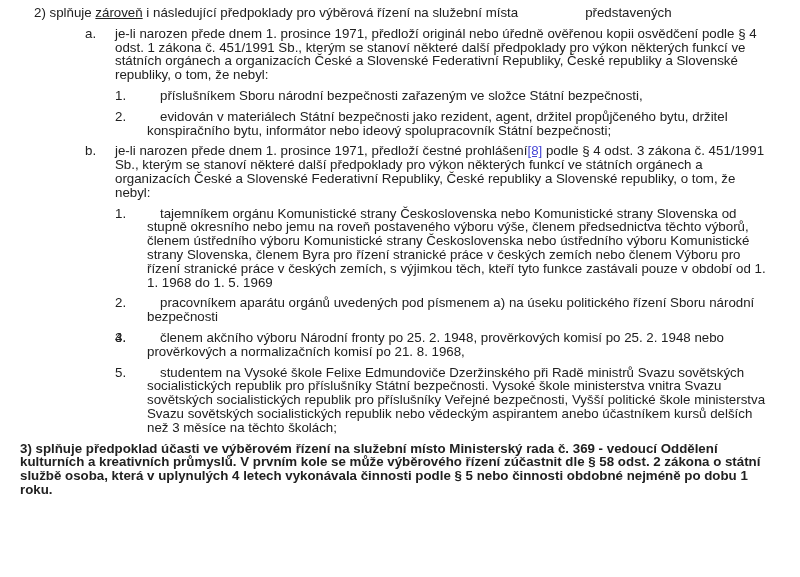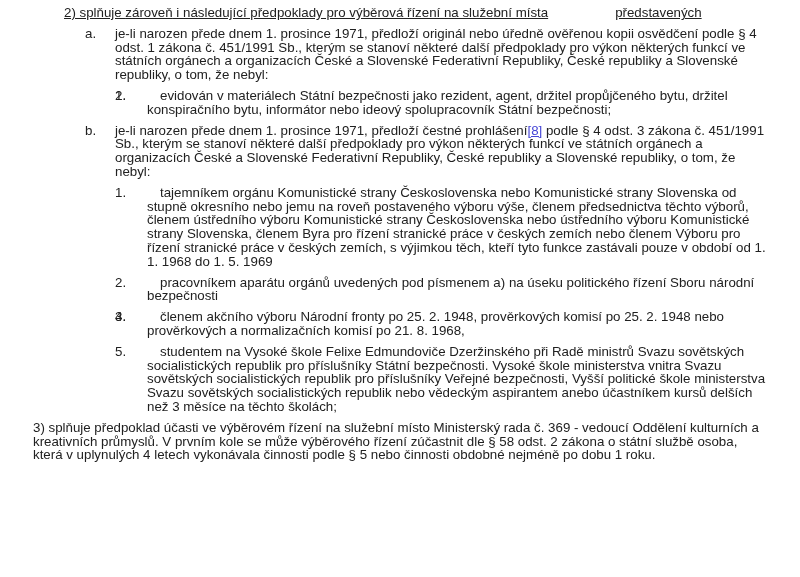--- a/index.html
+++ b/index.html
@@ -13,22 +13,22 @@
     width:800px;height:577px;
     background:var(--bg-color);
     color:var(--text-color);
     font-family:"Liberation Sans","DejaVu Sans",sans-serif;
     font-size:13.3px;
     line-height:13.8px;
     overflow:hidden;
   }
   .doc{padding:6px 33px 0 0;}
   .block{margin:0 0 7px 0;}
-  .p2{margin-left:64px;white-space:nowrap;text-decoration:underline;}
-  .p3{margin-left:33px;margin-bottom:0;}
+  .p2{margin-left:34px;white-space:nowrap;}
+  .p3{margin-left:20px;margin-bottom:0;font-weight:bold;}
   .note{margin-left:85px;font-style:italic;}
   .li-letter{position:relative;margin-left:115px;}
   .li-letter > .marker{position:absolute;left:-30px;top:0;}
   .li-num{position:relative;margin-left:147px;text-indent:13px;}
   .li-num > .marker{position:absolute;left:-32px;top:0;text-indent:0;}
   .u{text-decoration:underline;}
   .tabgap{display:inline-block;width:67px;}
   a.footnote{color:var(--link-color);text-decoration:underline;cursor:pointer;}
 </style>
 </head>
@@ -36,21 +36,21 @@
 
 <div class="doc">
 
   <p class="block p2"><span>2) splňuje </span><span class="u">zároveň</span><span> i následující předpoklady pro výběrová řízení na služební místa</span><span class="tabgap"></span><span>představených</span></p>
 
   <div class="block li-letter">
     <span class="marker">a.</span><span>je-li narozen přede dnem 1. prosince 1971, předloží originál nebo úředně ověřenou kopii osvědčení podle § 4 odst. 1 zákona č. 451/1991 Sb., kterým se stanoví některé další předpoklady pro výkon některých funkcí ve státních orgánech a organizacích České a Slovenské Federativní Republiky, České republiky a Slovenské republiky, o tom, že nebyl:</span>
   </div>
 
   <div class="block li-num">
-    <span class="marker">1.</span>
+    <span class="marker">1.</span><span>příslušníkem Sboru národní bezpečnosti zařazeným ve složce Státní bezpečnosti,</span>
   </div>
 
   <div class="block li-num">
     <span class="marker">2.</span><span>evidován v materiálech Státní bezpečnosti jako rezident, agent, držitel propůjčeného bytu, držitel konspiračního bytu, informátor nebo ideový spolupracovník Státní bezpečnosti;</span>
   </div>
 
 
   <div class="block li-letter">
     <span class="marker">b.</span><span>je-li narozen přede dnem 1. prosince 1971, předloží čestné prohlášení</span><a class="footnote">[8]</a><span> podle § 4 odst. 3 zákona č. 451/1991 Sb., kterým se stanoví některé další předpoklady pro výkon některých funkcí ve státních orgánech a organizacích České a Slovenské Federativní Republiky, České republiky a Slovenské republiky, o tom, že nebyl:</span>
   </div>

